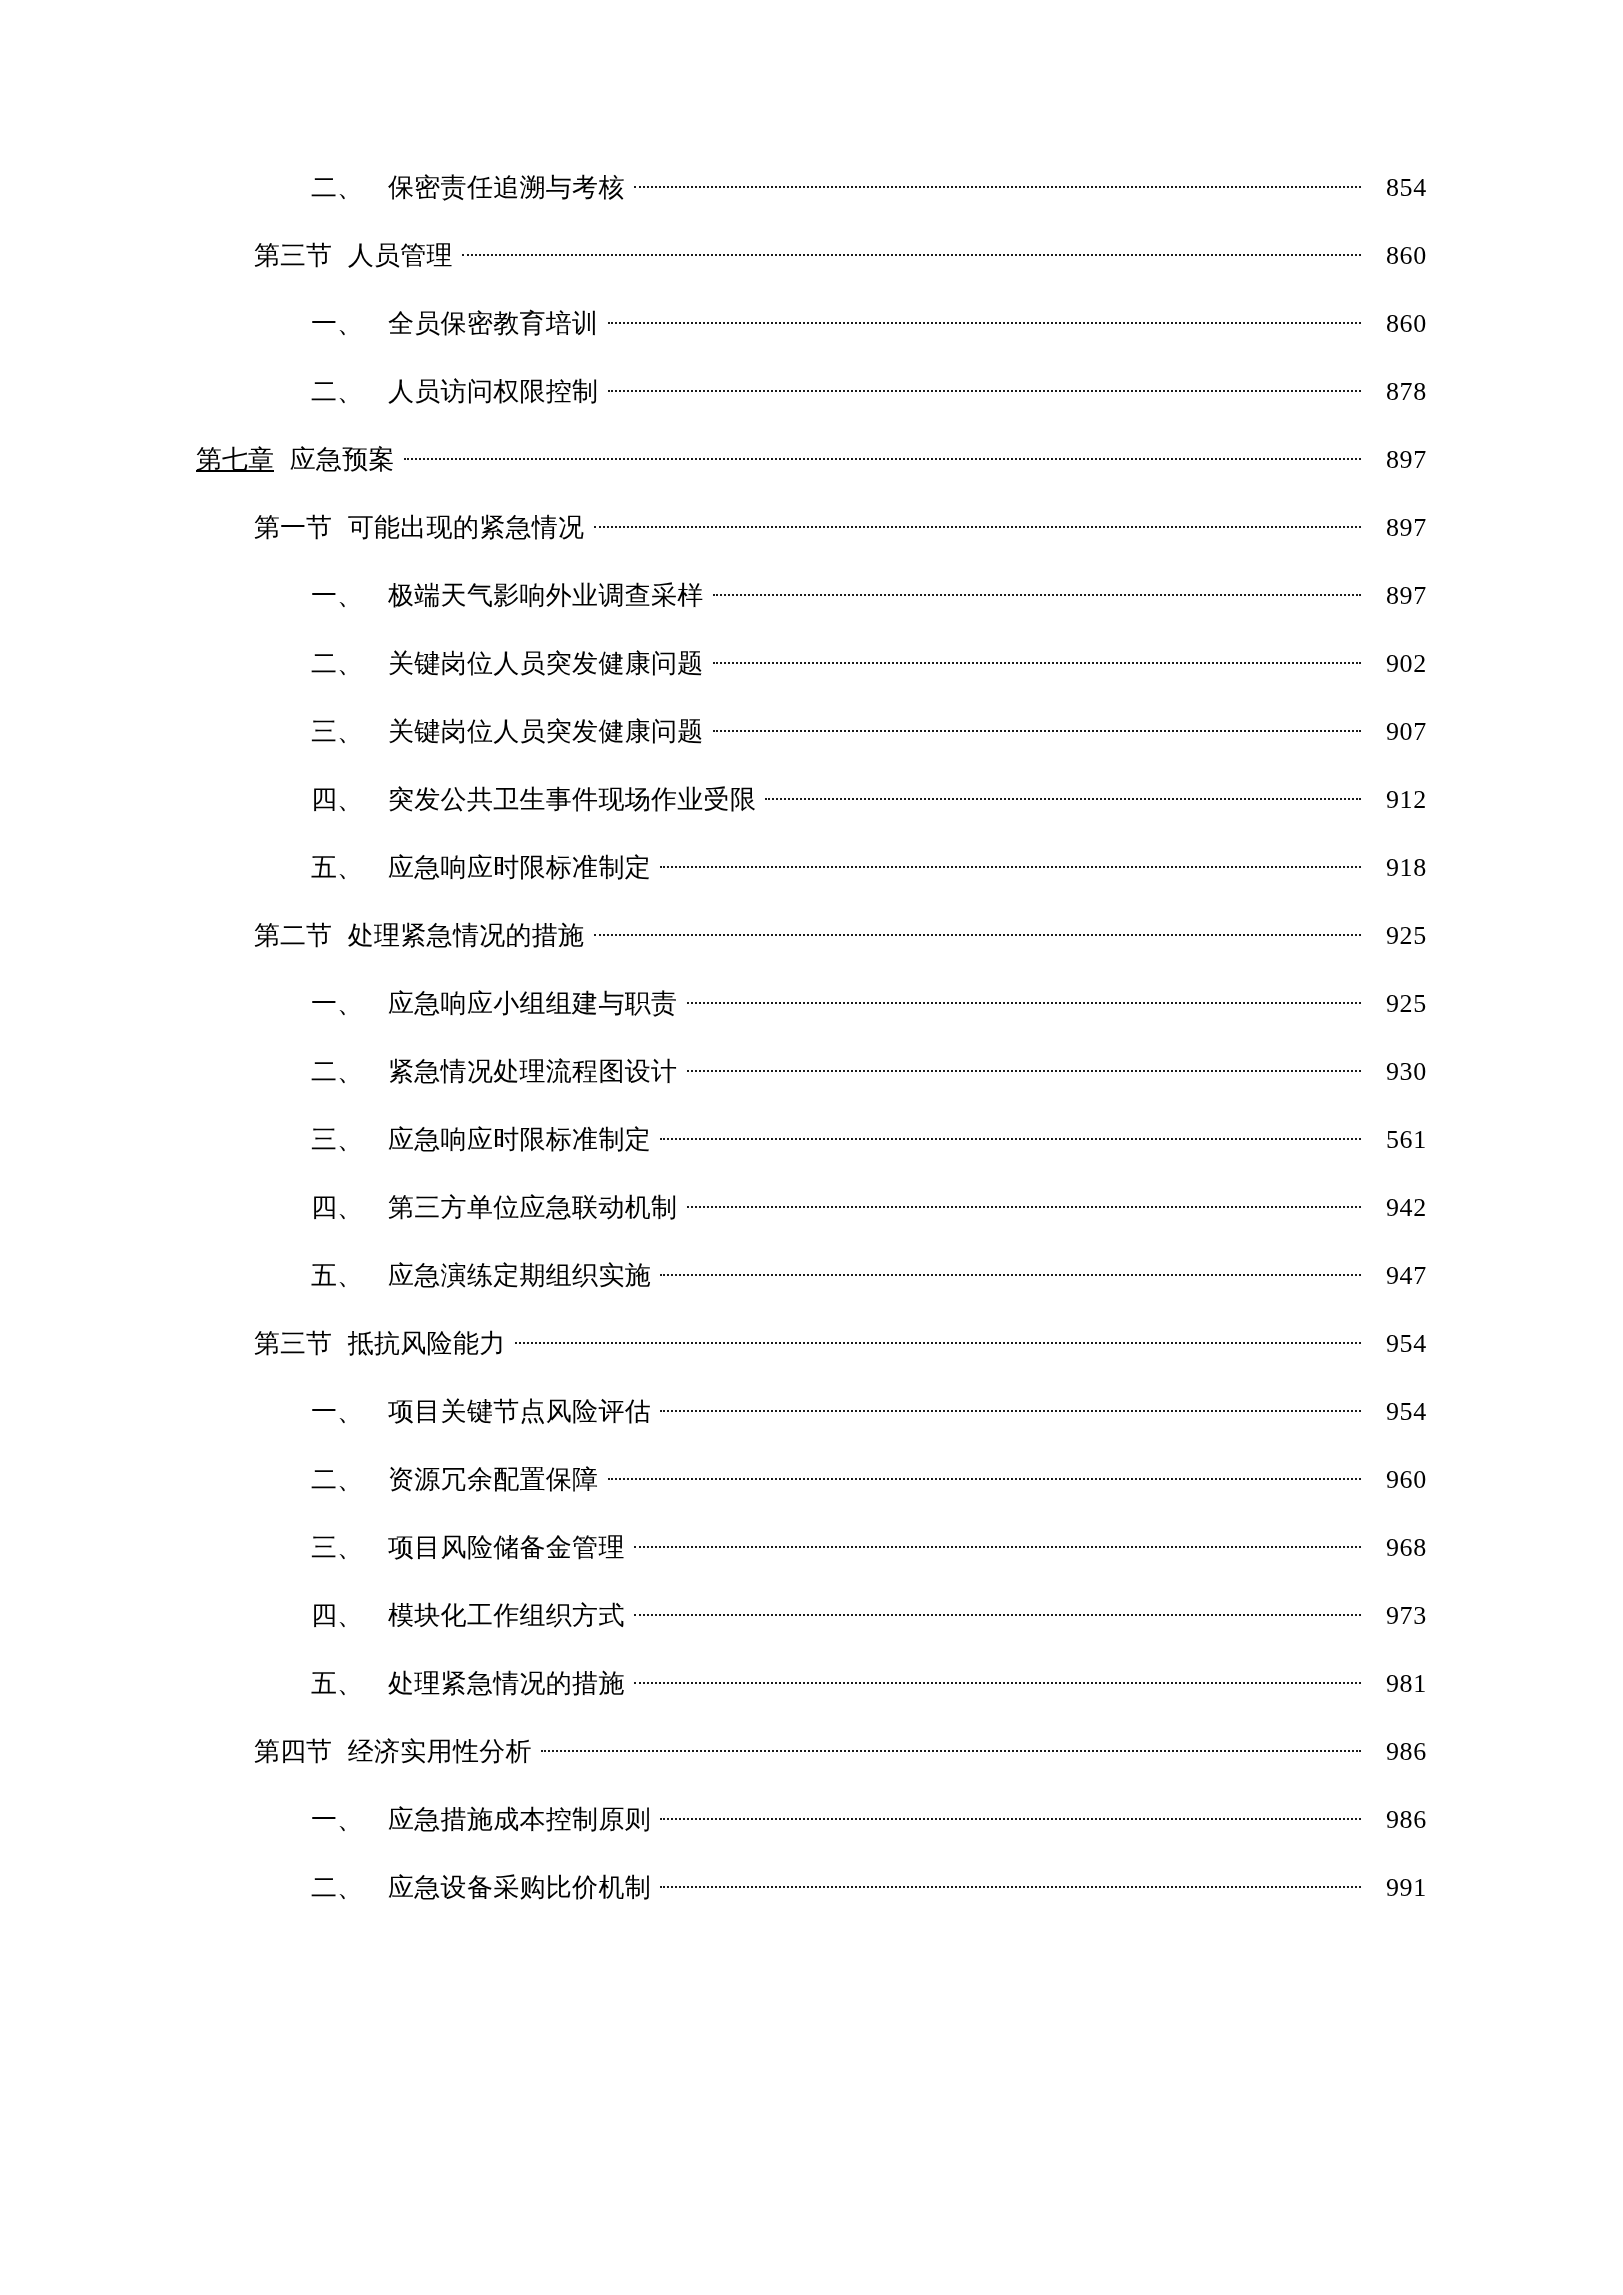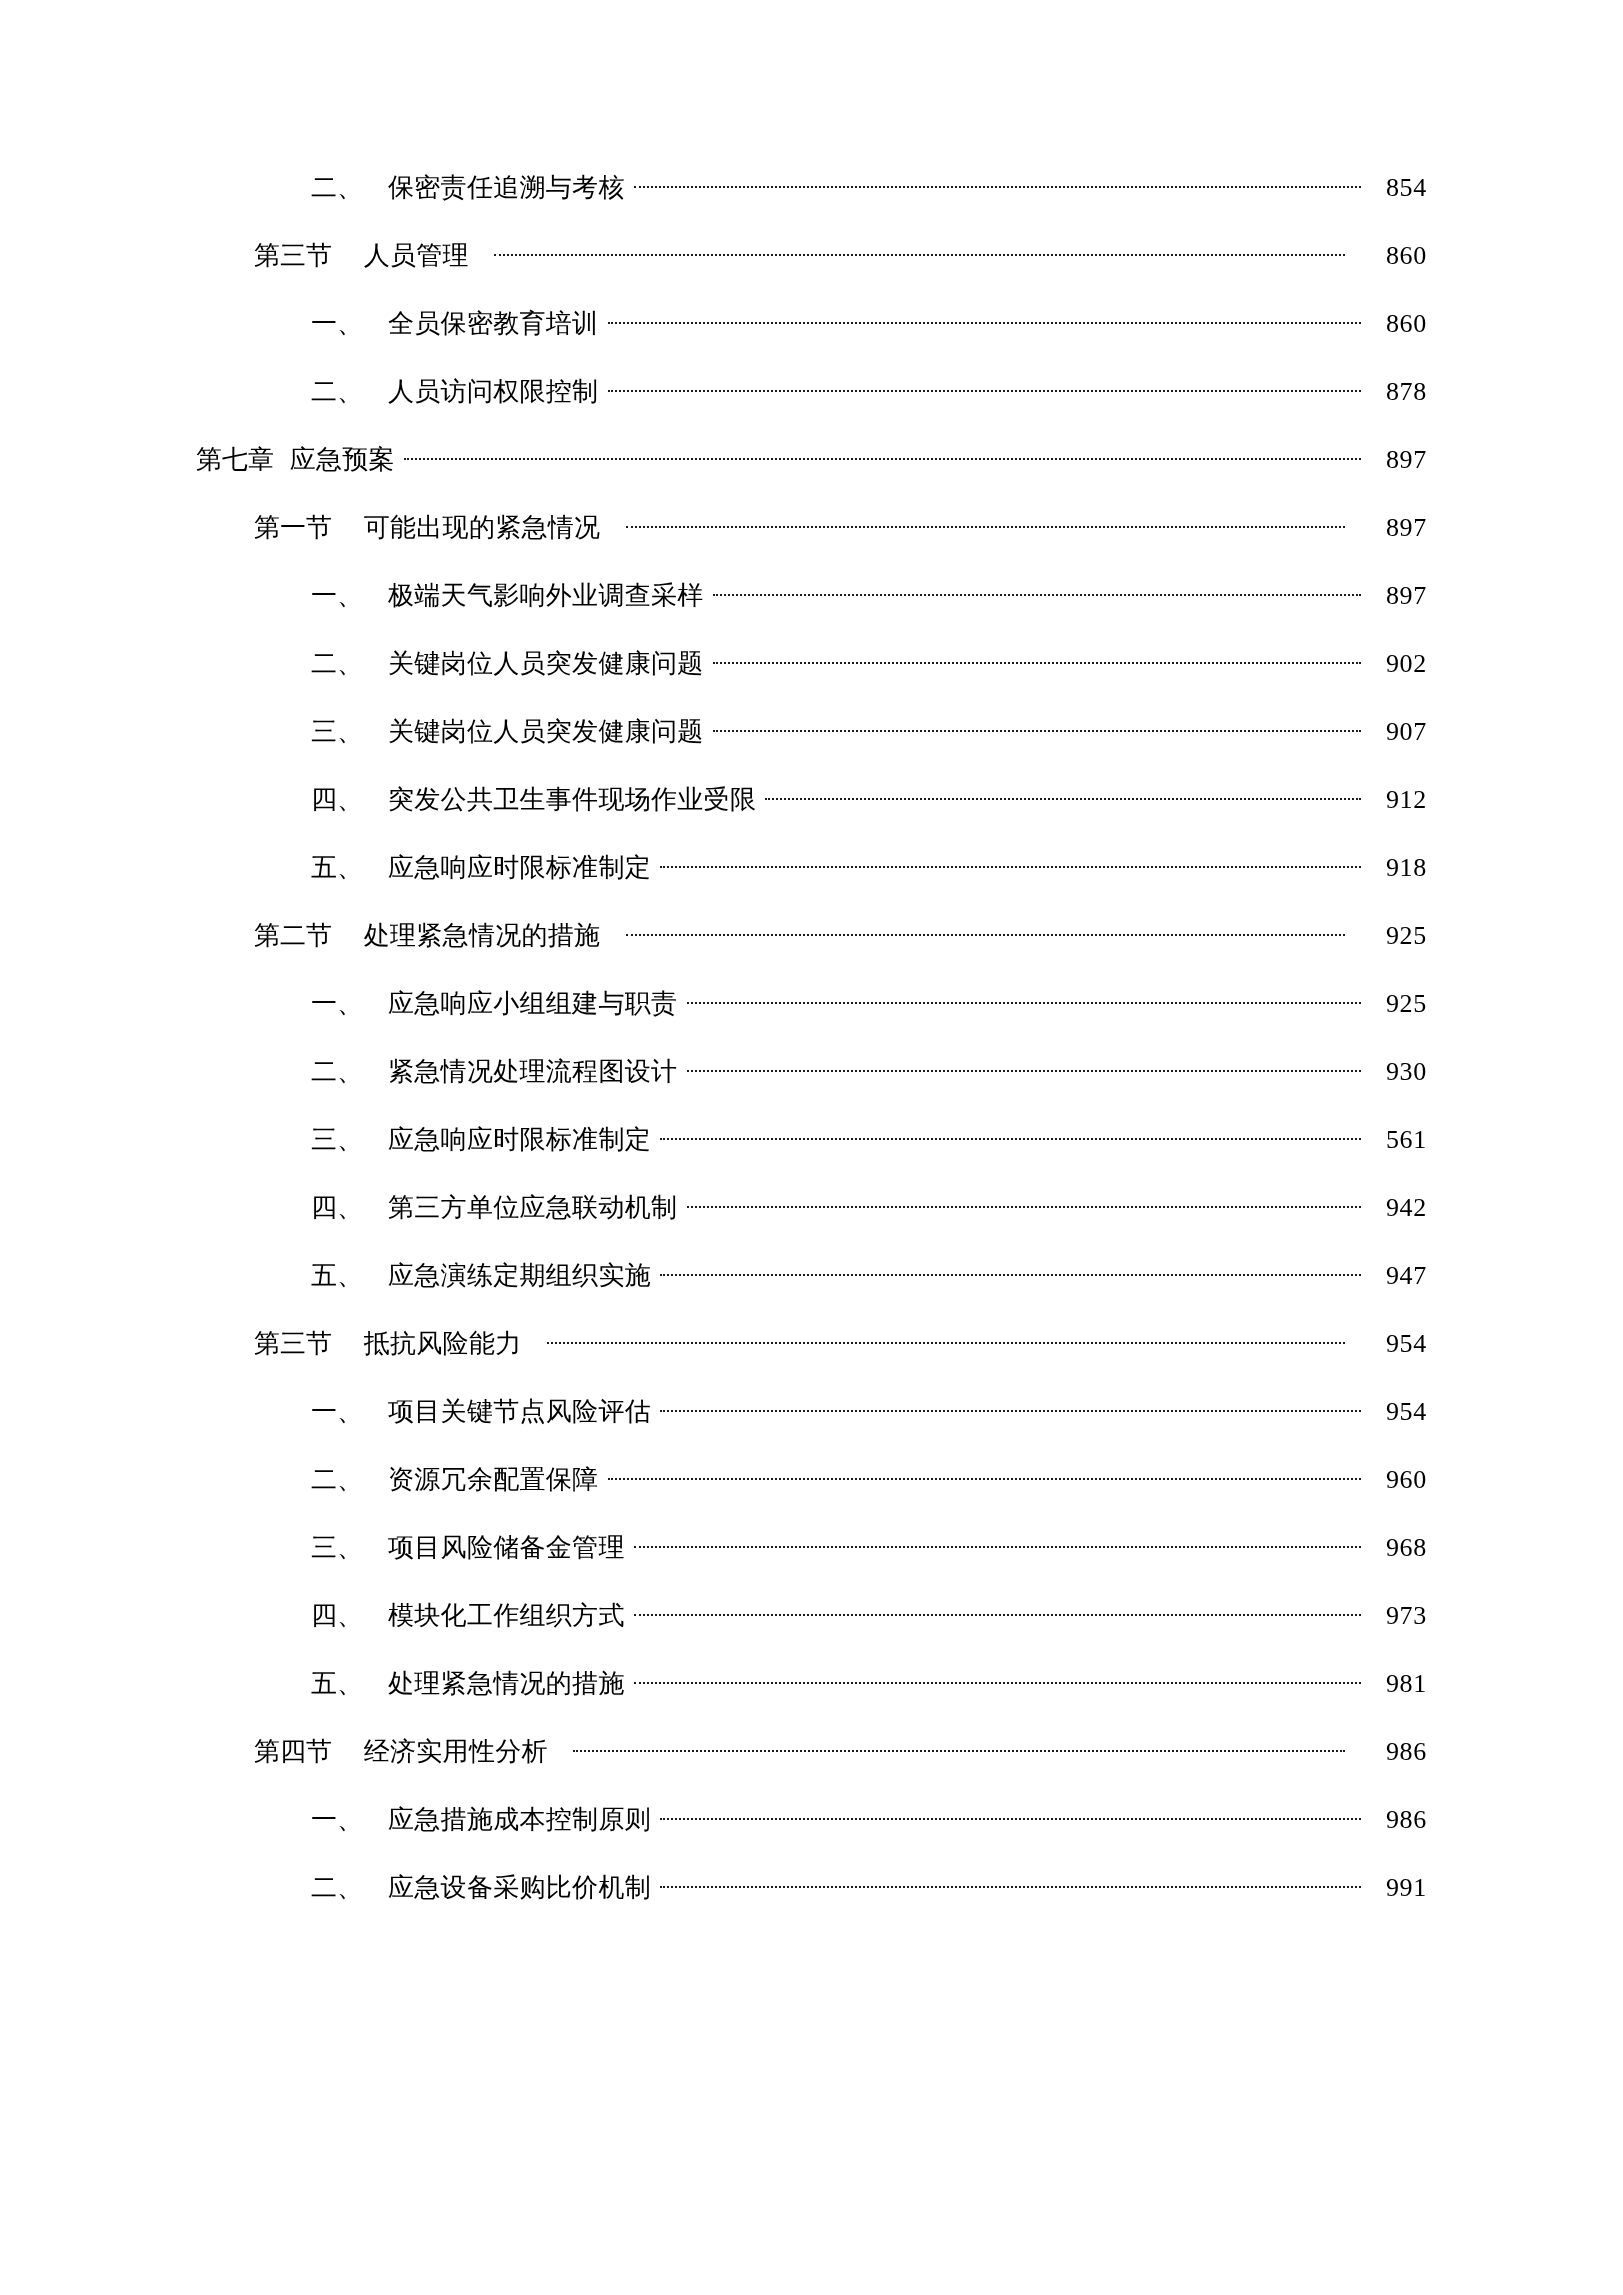--- a/index.html
+++ b/index.html
@@ -27,28 +27,28 @@
   .toc-entry {
     display: flex;
     align-items: baseline;
     font-size: 26px;
     line-height: 1.0;
     margin-bottom: 37px;
     white-space: nowrap;
   }
   
   .lvl-chapter { padding-left: 0px; }
-  .lvl-section { padding-left: 58px; gap: 16px; }
+  .lvl-section { padding-left: 58px; }
   .lvl-item    { padding-left: 115px; }
 
   .entry-num {
     flex: 0 0 auto;
   }
   
-  .lvl-chapter .entry-num { margin-right: 15.7px; }
+  .lvl-chapter .entry-num { margin-right: 15.7px; text-decoration: underline; }
   .lvl-section .entry-num { margin-right: 15.7px; }
   .lvl-item .entry-num {
     margin-right: 0;
     min-width: 77px;
   }
   .entry-title {
     flex: 0 0 auto;
     letter-spacing: 0.3px;
   }
   .leader {

